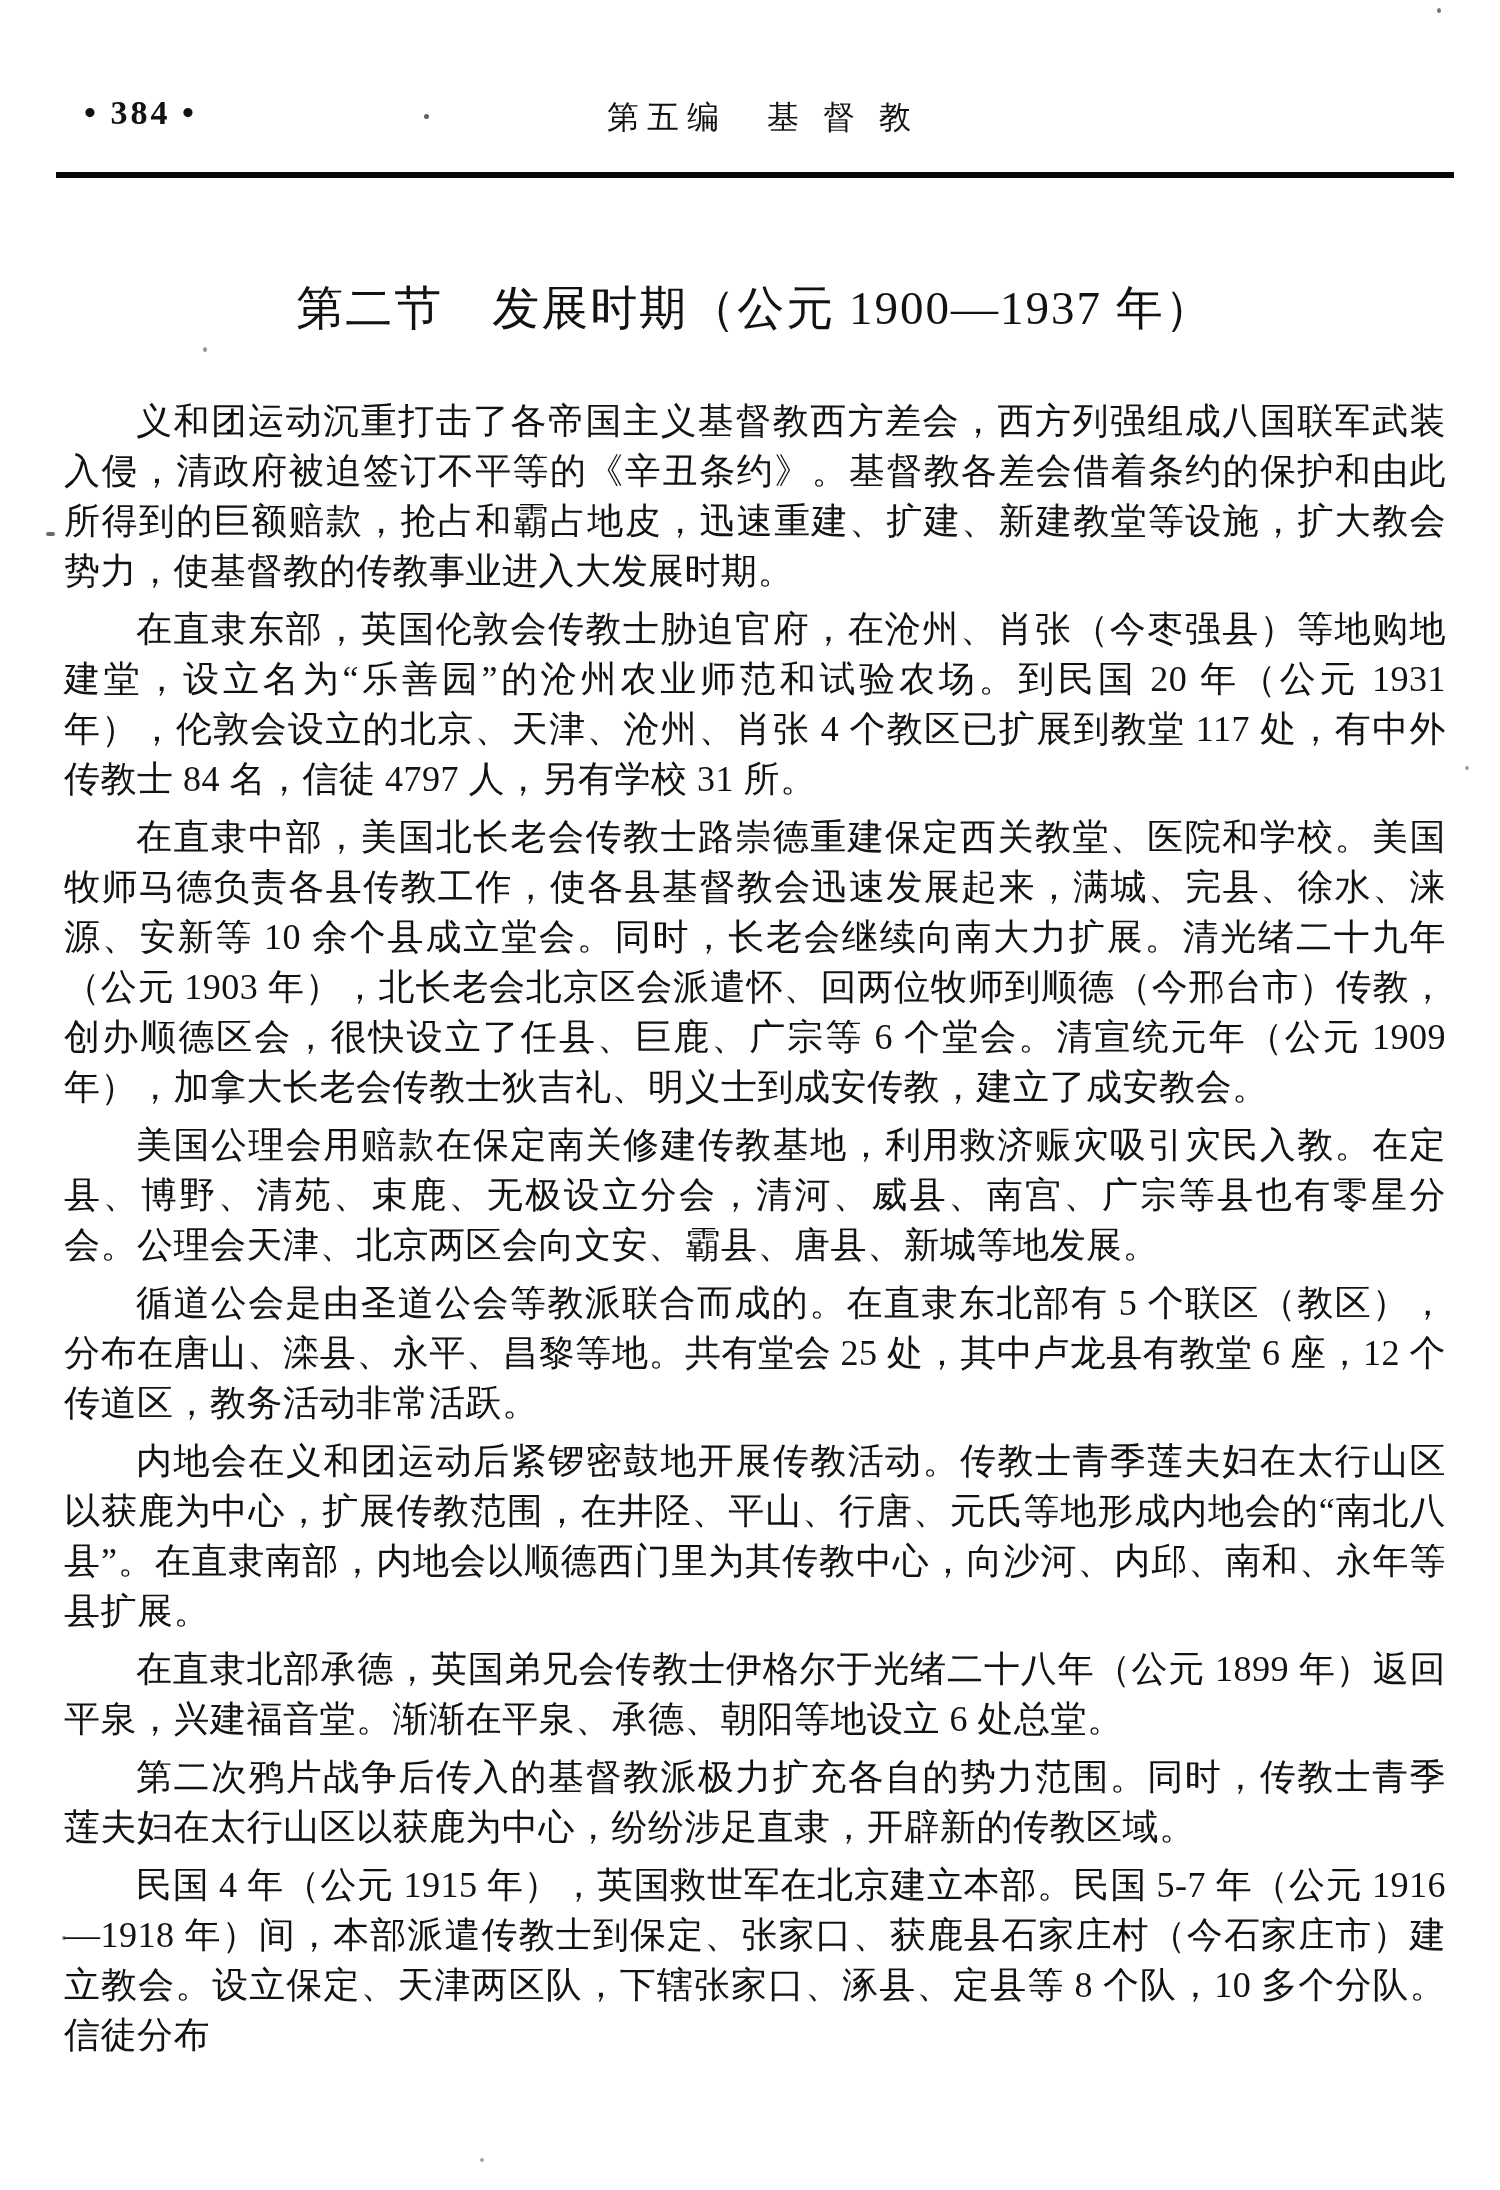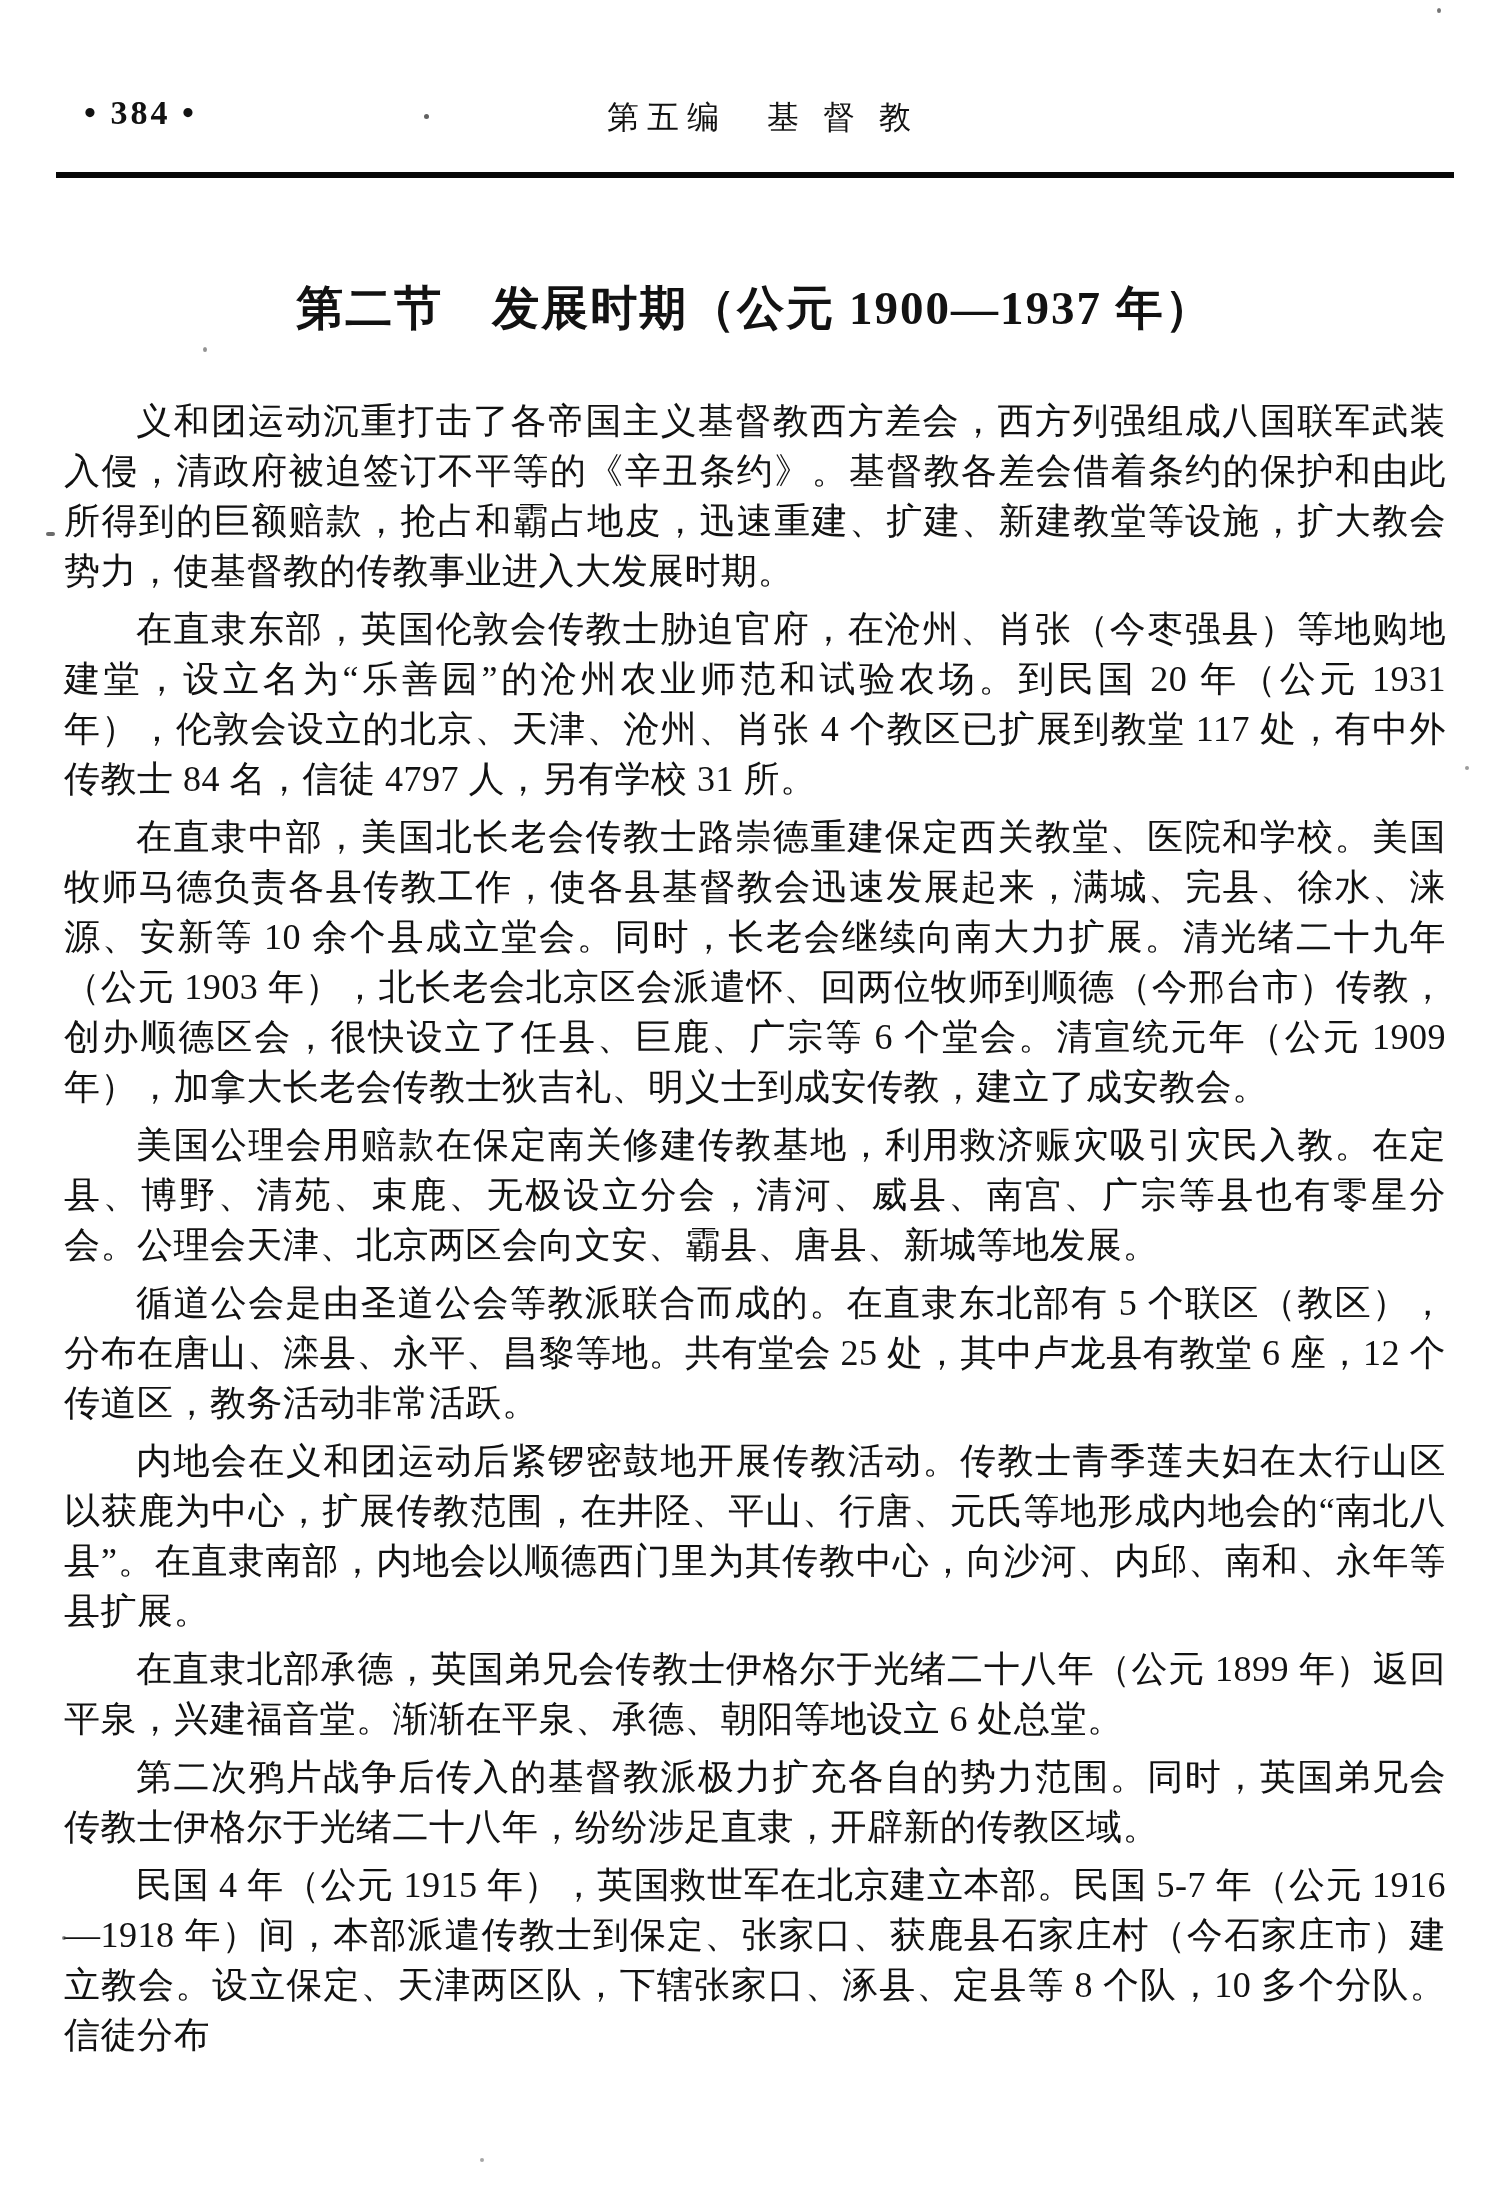--- a/index.html
+++ b/index.html
@@ -46,21 +46,21 @@
     white-space: nowrap;
   }
   .header-rule {
     height: 6px;
     background: #070707;
     margin-top: 34px;
   }
   .section-title {
     text-align: center;
     font-size: 47px;
-    font-weight: bold;
+    font-weight: normal;
     letter-spacing: 2px;
     margin: 102px 0 60px 0;
     line-height: 56px;
     white-space: nowrap;
   }
   .body-text p {
     margin: 8px;
     font-size: 36px;
     line-height: 50px;
     text-indent: 2em;
@@ -95,21 +95,21 @@
   <h1 class="section-title">第二节　发展时期（公元 1900—1937 年）</h1>
 
   <div class="body-text">
     <p>义和团运动沉重打击了各帝国主义基督教西方差会，西方列强组成八国联军武装入侵，清政府被迫签订不平等的《辛丑条约》。基督教各差会借着条约的保护和由此所得到的巨额赔款，抢占和霸占地皮，迅速重建、扩建、新建教堂等设施，扩大教会势力，使基督教的传教事业进入大发展时期。</p>
     <p>在直隶东部，英国伦敦会传教士胁迫官府，在沧州、肖张（今枣强县）等地购地建堂，设立名为“乐善园”的沧州农业师范和试验农场。到民国 20 年（公元 1931 年），伦敦会设立的北京、天津、沧州、肖张 4 个教区已扩展到教堂 117 处，有中外传教士 84 名，信徒 4797 人，另有学校 31 所。</p>
     <p>在直隶中部，美国北长老会传教士路崇德重建保定西关教堂、医院和学校。美国牧师马德负责各县传教工作，使各县基督教会迅速发展起来，满城、完县、徐水、涞源、安新等 10 余个县成立堂会。同时，长老会继续向南大力扩展。清光绪二十九年（公元 1903 年），北长老会北京区会派遣怀、回两位牧师到顺德（今邢台市）传教，创办顺德区会，很快设立了任县、巨鹿、广宗等 6 个堂会。清宣统元年（公元 1909 年），加拿大长老会传教士狄吉礼、明义士到成安传教，建立了成安教会。</p>
     <p>美国公理会用赔款在保定南关修建传教基地，利用救济赈灾吸引灾民入教。在定县、博野、清苑、束鹿、无极设立分会，清河、威县、南宫、广宗等县也有零星分会。公理会天津、北京两区会向文安、霸县、唐县、新城等地发展。</p>
     <p>循道公会是由圣道公会等教派联合而成的。在直隶东北部有 5 个联区（教区），分布在唐山、滦县、永平、昌黎等地。共有堂会 25 处，其中卢龙县有教堂 6 座，12 个传道区，教务活动非常活跃。</p>
     <p>内地会在义和团运动后紧锣密鼓地开展传教活动。传教士青季莲夫妇在太行山区以获鹿为中心，扩展传教范围，在井陉、平山、行唐、元氏等地形成内地会的“南北八县”。在直隶南部，内地会以顺德西门里为其传教中心，向沙河、内邱、南和、永年等县扩展。</p>
     <p>在直隶北部承德，英国弟兄会传教士伊格尔于光绪二十八年（公元 1899 年）返回平泉，兴建福音堂。渐渐在平泉、承德、朝阳等地设立 6 处总堂。</p>
-    <p>第二次鸦片战争后传入的基督教派极力扩充各自的势力范围。同时，英国弟兄会传教士伊格尔于光绪二十八年，纷纷涉足直隶，开辟新的传教区域。</p>
+    <p>第二次鸦片战争后传入的基督教派极力扩充各自的势力范围。同时，传教士青季莲夫妇在太行山区以获鹿为中心，纷纷涉足直隶，开辟新的传教区域。</p>
     <p>民国 4 年（公元 1915 年），英国救世军在北京建立本部。民国 5-7 年（公元 1916—1918 年）间，本部派遣传教士到保定、张家口、获鹿县石家庄村（今石家庄市）建立教会。设立保定、天津两区队，下辖张家口、涿县、定县等 8 个队，10 多个分队。信徒分布</p>
   </div>
 
 </div>
 
 <span class="artifact a1"></span>
 <span class="artifact a2"></span>
 <span class="artifact a3"></span>
 <span class="artifact a4"></span>
 <span class="artifact a5"></span>

